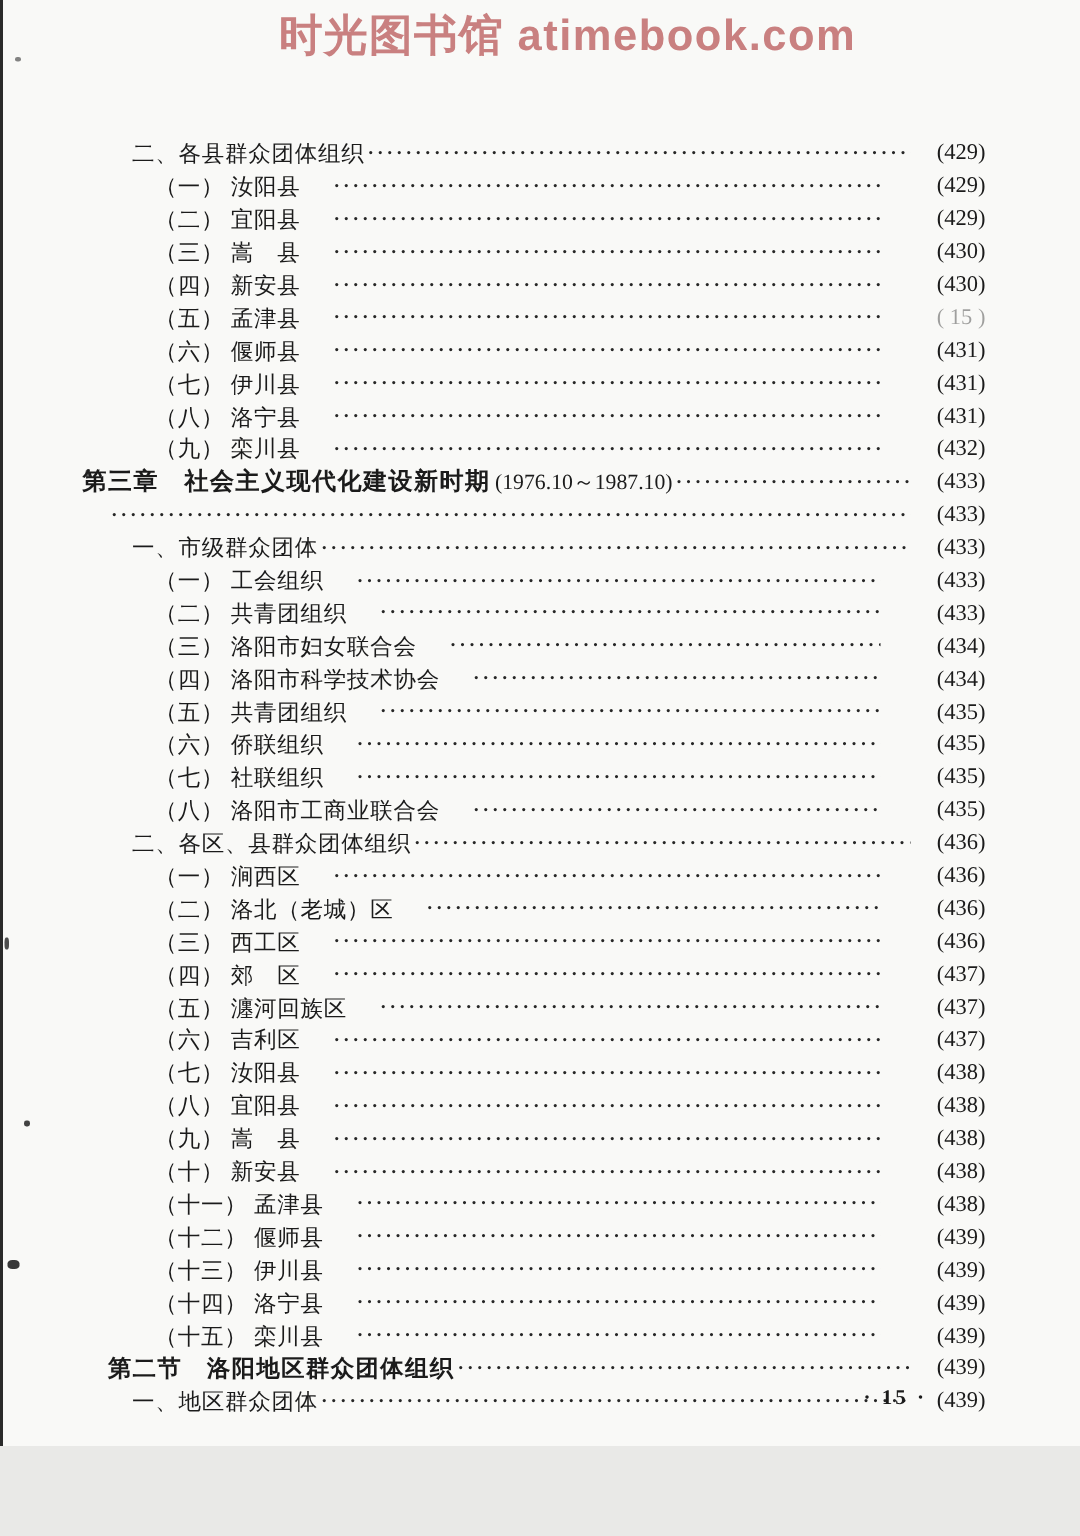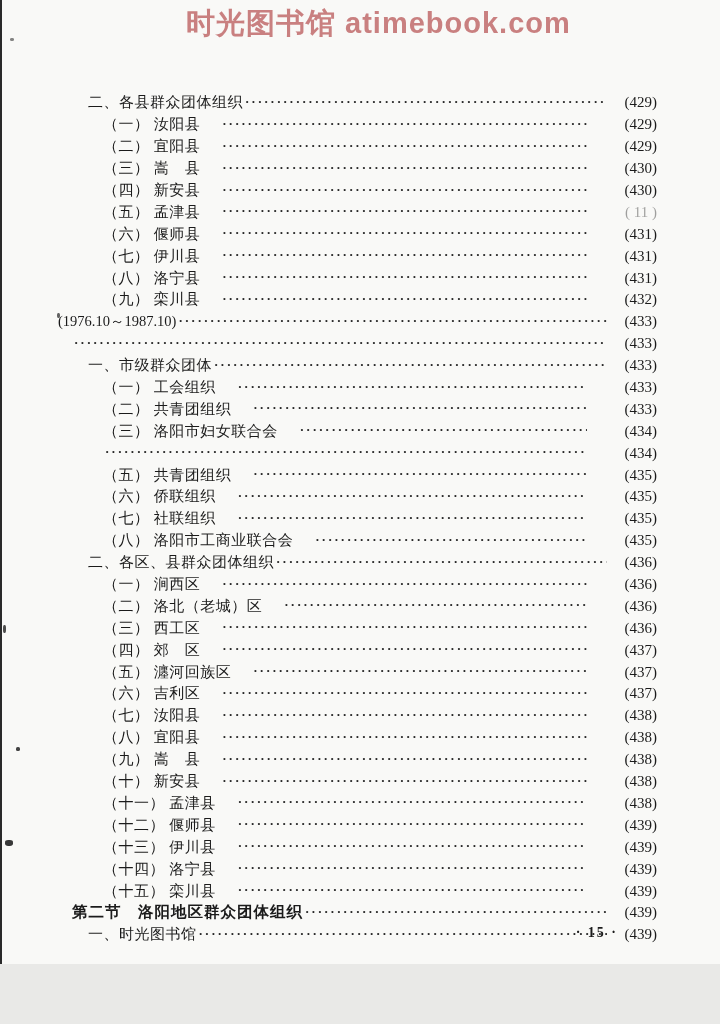--- a/index.html
+++ b/index.html
@@ -122,21 +122,21 @@
         <span class="pg">(430)</span>
       </div>
       <div class="row lv-l2">
         <span class="label">（四） 新安县</span>
         <span class="dots">································································································································································</span>
         <span class="pg">(430)</span>
       </div>
       <div class="row lv-l2">
         <span class="label">（五） 孟津县</span>
         <span class="dots">································································································································································</span>
-        <span class="pg faded">( 11 )</span>
+        <span class="pg faded">( 15 )</span>
       </div>
       <div class="row lv-l2">
         <span class="label">（六） 偃师县</span>
         <span class="dots">································································································································································</span>
         <span class="pg">(431)</span>
       </div>
       <div class="row lv-l2">
         <span class="label">（七） 伊川县</span>
         <span class="dots">································································································································································</span>
         <span class="pg">(431)</span>
@@ -145,20 +145,21 @@
         <span class="label">（八） 洛宁县</span>
         <span class="dots">································································································································································</span>
         <span class="pg">(431)</span>
       </div>
       <div class="row lv-l2">
         <span class="label">（九） 栾川县</span>
         <span class="dots">································································································································································</span>
         <span class="pg">(432)</span>
       </div>
       <div class="row lv-chapter">
+        <span class="label">第三章　社会主义现代化建设新时期</span>
         <span class="suffix">(1976.10～1987.10)</span>
         <span class="dots">································································································································································</span>
         <span class="pg">(433)</span>
       </div>
       <div class="row lv-section">
         <span class="dots">································································································································································</span>
         <span class="pg">(433)</span>
       </div>
       <div class="row lv-l1">
         <span class="label">一、市级群众团体</span>
@@ -174,20 +175,21 @@
         <span class="label">（二） 共青团组织</span>
         <span class="dots">································································································································································</span>
         <span class="pg">(433)</span>
       </div>
       <div class="row lv-l2">
         <span class="label">（三） 洛阳市妇女联合会</span>
         <span class="dots">································································································································································</span>
         <span class="pg">(434)</span>
       </div>
       <div class="row lv-l2">
+        <span class="label">（四） 洛阳市科学技术协会</span>
         <span class="dots">································································································································································</span>
         <span class="pg">(434)</span>
       </div>
       <div class="row lv-l2">
         <span class="label">（五） 共青团组织</span>
         <span class="dots">································································································································································</span>
         <span class="pg">(435)</span>
       </div>
       <div class="row lv-l2">
         <span class="label">（六） 侨联组织</span>
@@ -283,21 +285,21 @@
         <span class="label">（十五） 栾川县</span>
         <span class="dots">································································································································································</span>
         <span class="pg">(439)</span>
       </div>
       <div class="row lv-section">
         <span class="label">第二节　洛阳地区群众团体组织</span>
         <span class="dots">································································································································································</span>
         <span class="pg">(439)</span>
       </div>
       <div class="row lv-l1">
-        <span class="label">一、时光图书馆</span>
+        <span class="label">一、地区群众团体</span>
         <span class="dots">································································································································································</span>
         <span class="pg">(439)</span>
       </div>
     </div>
 
   <div class="footer-num">· 15 ·</div>
 
   <div class="speck speck-a"></div>
   <div class="speck speck-b"></div>
   <div class="speck speck-c"></div>

